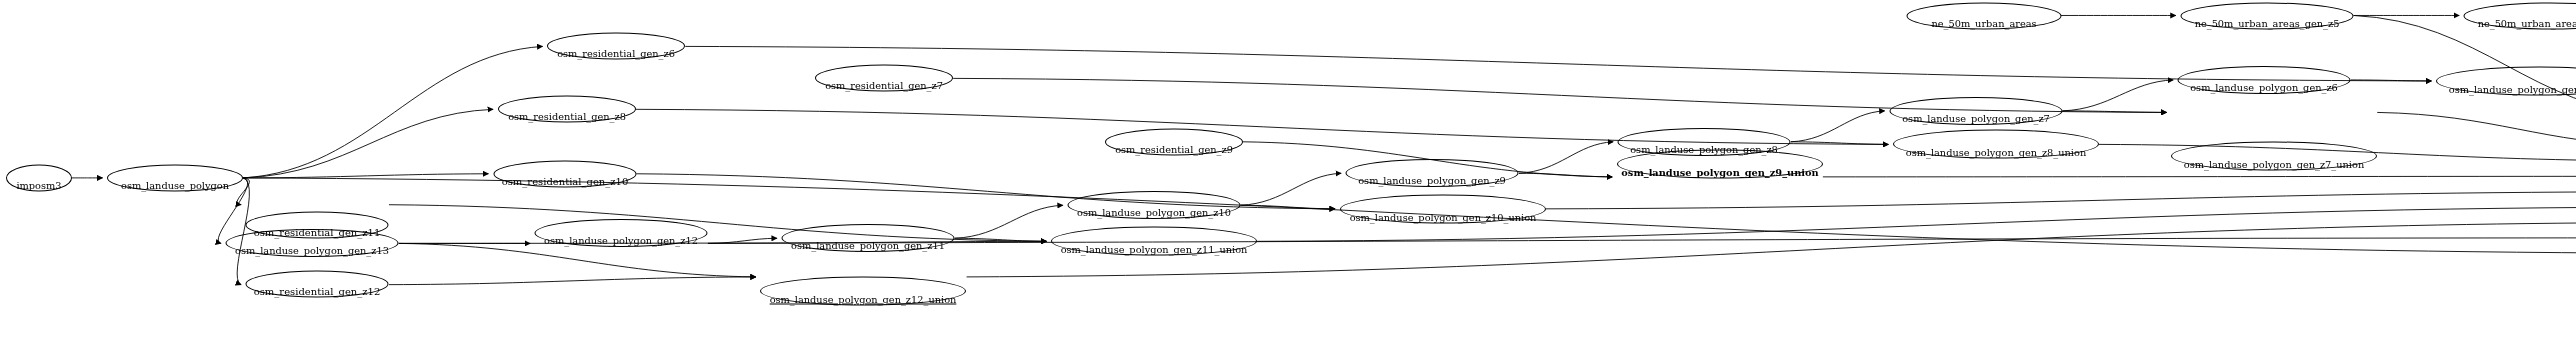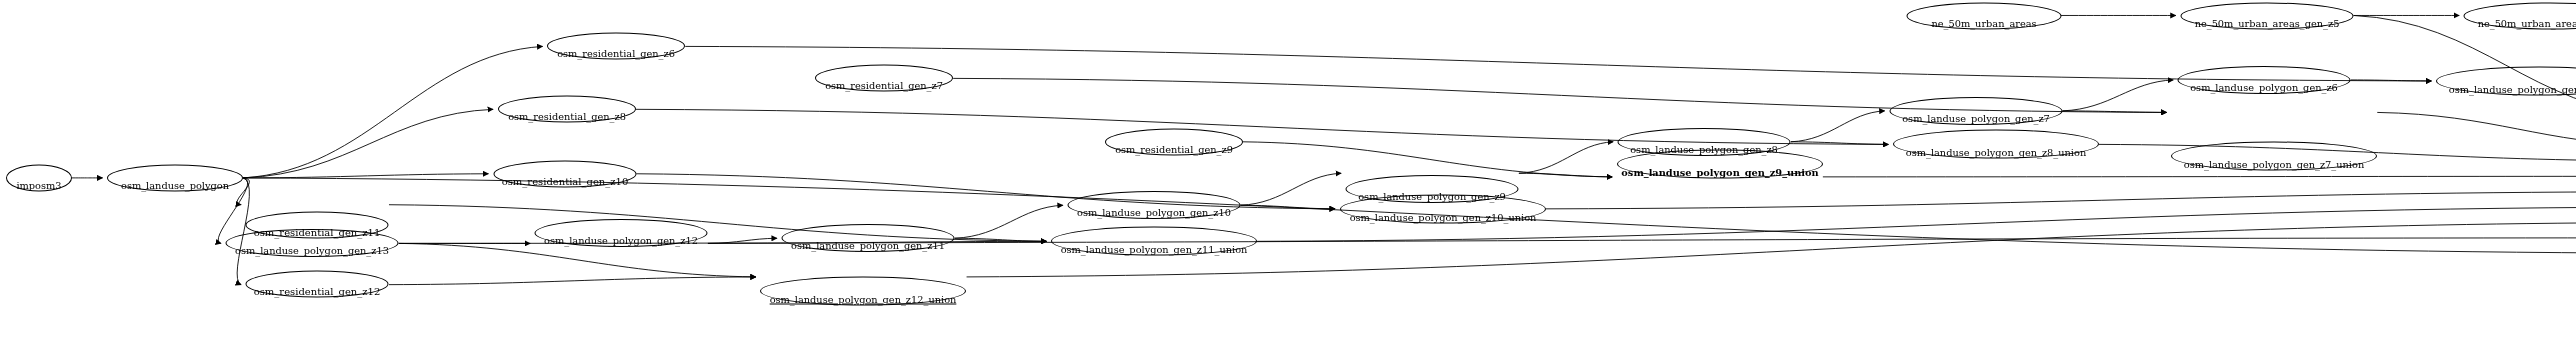--- a/index.html
+++ b/index.html
@@ -130,21 +130,21 @@
       </div>
       <div class="node" style="left: 863px; top: 291px; width: 206px; height: 29px; text-decoration: underline;">
         <span class="nlabel">osm_landuse_polygon_gen_z12_union</span>
       </div>
       <div class="node" style="left: 1154px; top: 205px; width: 173px; height: 28px;">
         <span class="nlabel">osm_landuse_polygon_gen_z10</span>
       </div>
       <div class="node" style="left: 1154px; top: 241px; width: 206px; height: 29px;">
         <span class="nlabel">osm_landuse_polygon_gen_z11_union</span>
       </div>
-      <div class="node" style="left: 1432px; top: 189px; width: 173px; height: 28px;">
+      <div class="node" style="left: 1432px; top: 173px; width: 173px; height: 28px;">
         <span class="nlabel">osm_landuse_polygon_gen_z9</span>
       </div>
       <div class="node" style="left: 1443px; top: 209px; width: 206px; height: 29px;">
         <span class="nlabel">osm_landuse_polygon_gen_z10_union</span>
       </div>
       <div class="node" style="left: 1704px; top: 142px; width: 173px; height: 28px;">
         <span class="nlabel">osm_landuse_polygon_gen_z8</span>
       </div>
       <div class="node" style="left: 1720px; top: 164px; width: 206px; height: 29px; font-weight: bold;">
         <span class="nlabel">osm_landuse_polygon_gen_z9_union</span>

